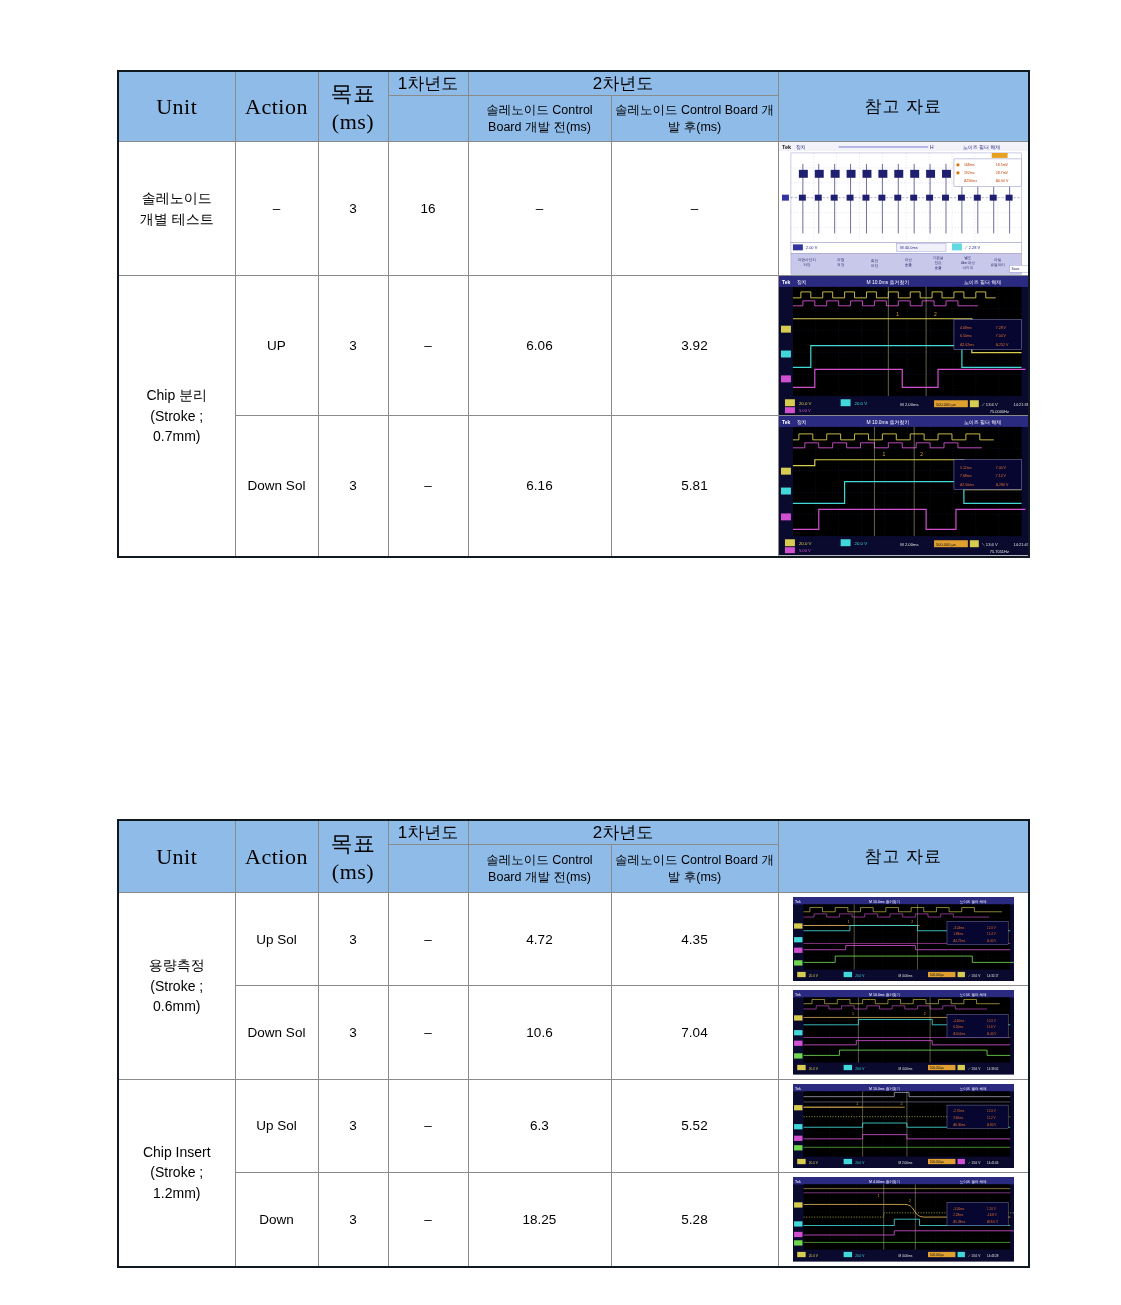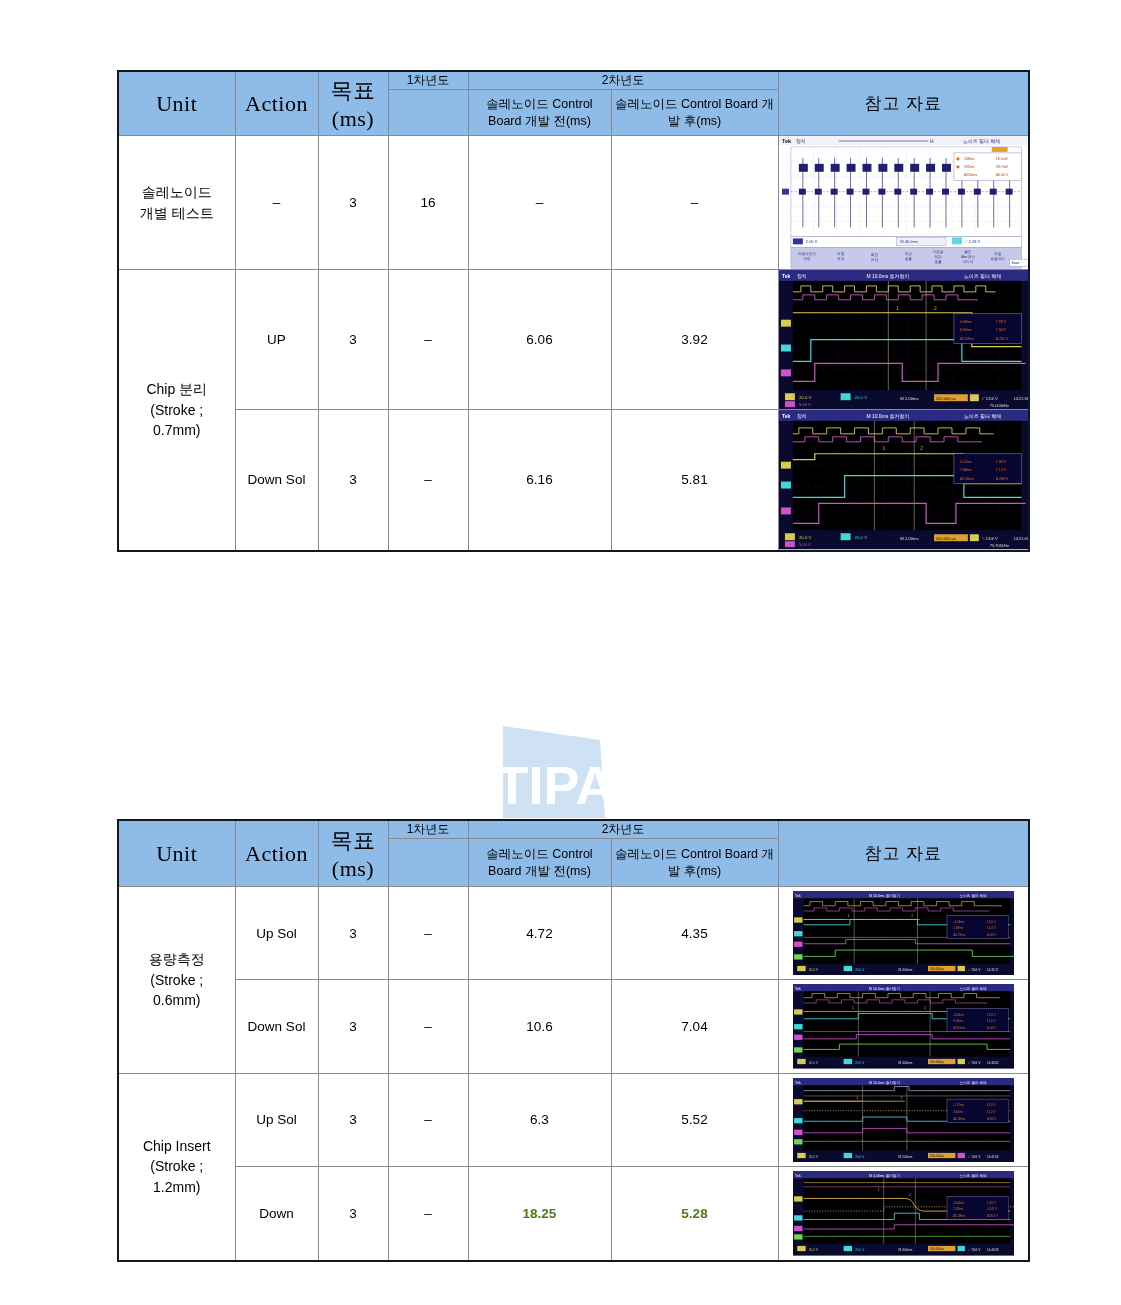--- a/index.html
+++ b/index.html
@@ -53,21 +53,21 @@
     border: 1px solid #2b3a4a;
     color: #0a1220;
   }
   th.h-main {
     font-size: 22px;
     font-weight: bold;
     letter-spacing: .5px;
     font-family: Liberation Serif, serif;
   }
   th.h-sub-top {
-    font-size: 12px;
+    font-size: 17px;
     font-weight: bold;
   }
   th.h-sub-bot {
     font-size: 12.5px;
     font-weight: normal;
     line-height: 1.3;
     padding: 2px 4px;
   }
   th.h-ref {
     font-size: 17px;
@@ -77,47 +77,41 @@
 
   td.unit-cell {
     font-size: 14px;
     line-height: 1.45;
     color: #111;
   }
   td.data-cell {
     font-size: 13.5px;
     color: #111;
   }
-  td.data-cell.red { color: #4d7c0f; font-weight: bold; }
+  td.data-cell.red { color: #000000; font-weight: normal; }
   td.img-cell { padding: 0; background: #ffffff; }
 
   
   .scope { display: block; width: 100%; }
   .scope-inset { padding: 4px 14px; background:#fff; }
 
   
   col.c-unit   { width: 117px; }
   col.c-action { width: 83px; }
   col.c-goal   { width: 70px; }
   col.c-y1     { width: 80px; }
   col.c-y2a    { width: 143px; }
   col.c-y2b    { width: 167px; }
   col.c-ref    { width: 251px; }
 </style>
 </head>
 <body>
 
 <div class="page">
 
-  <div class="watermark">
-    <svg width="200" height="105" viewBox="0 0 200 105" xmlns="http://www.w3.org/2000/svg">
-      <polygon points="48,8 145,22 150,100 48,100" fill="#cfe2f3"></polygon>
-      <text x="100" y="86" text-anchor="middle" font-family="Liberation Sans, sans-serif" font-size="54" font-weight="bold" fill="#ffffff">TIPA</text>
-    </svg>
-  </div>
 
   <div class="tbl-wrap" id="table1">
     <table class="grid">
       <colgroup>
         <col class="c-unit">
           <col class="c-action">
           <col class="c-goal">
         <col class="c-y1">
           <col class="c-y2a">
           <col class="c-y2b">

